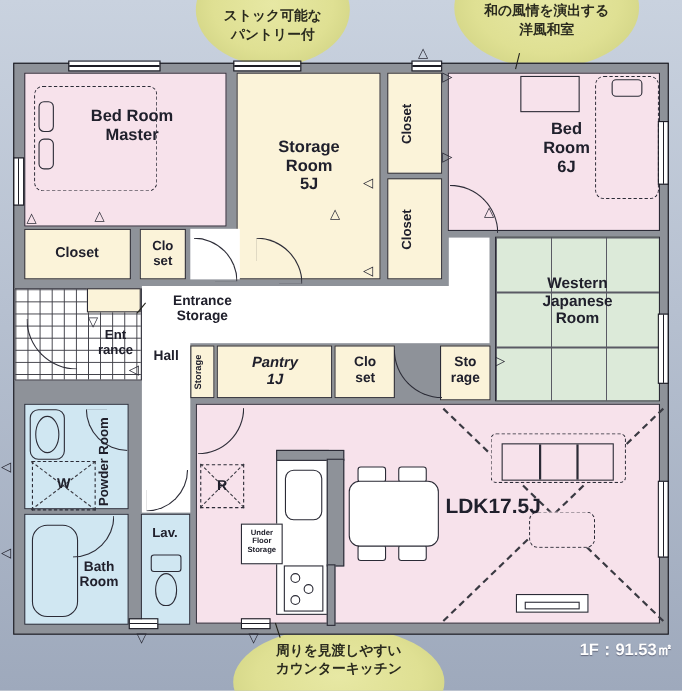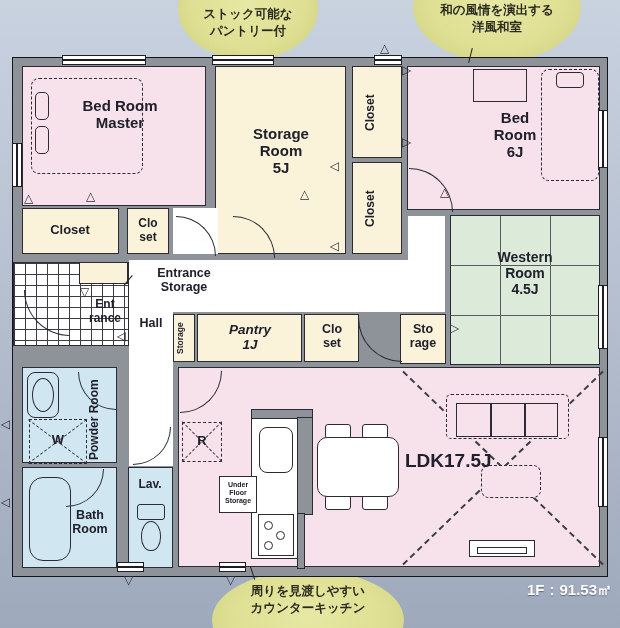--- a/index.html
+++ b/index.html
@@ -236,22 +236,22 @@
   <div class="lbl" style="left:310px;top:322px;width:44px;font-size:12.5px;">
     <span>Clo</span>
     <span>set</span>
   </div>
   <div class="lbl" style="left:402px;top:322px;width:42px;font-size:12.5px;">
     <span>Sto</span>
     <span>rage</span>
   </div>
   <div class="lbl" style="left:460px;top:250px;width:130px;font-size:14px;">
     <span>Western</span>
-    <span>Room</span>
-    <span>4.5J</span>
+    <span>Japanese</span>
+    <span>Room</span>
   </div>
   <div class="lbl vlbl" style="left:88px;top:380px;height:80px;font-size:12px;">
     <span style="display:inline;">Powder</span>
     <span style="display:inline;">Room</span>
   </div>
   <div class="lbl" style="left:66px;top:508px;width:48px;font-size:12.5px;">
     <span>Bath</span>
     <span>Room</span>
   </div>
   <div class="lbl" style="left:130px;top:478px;width:40px;font-size:12px;">

